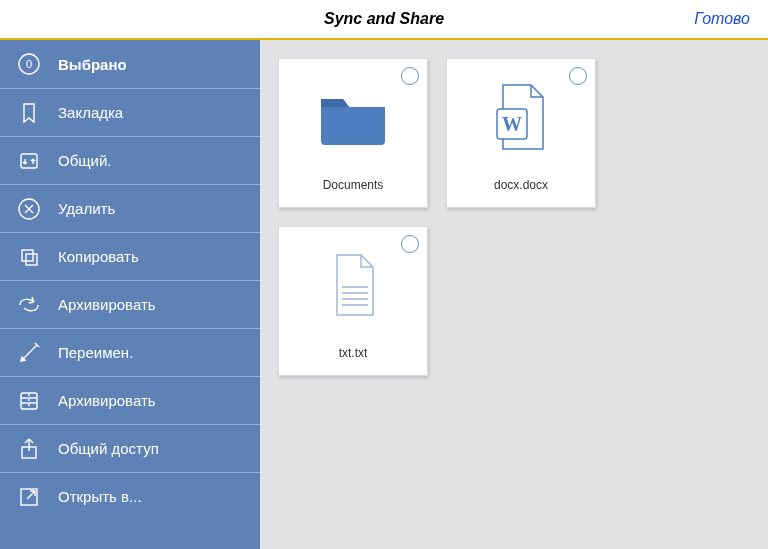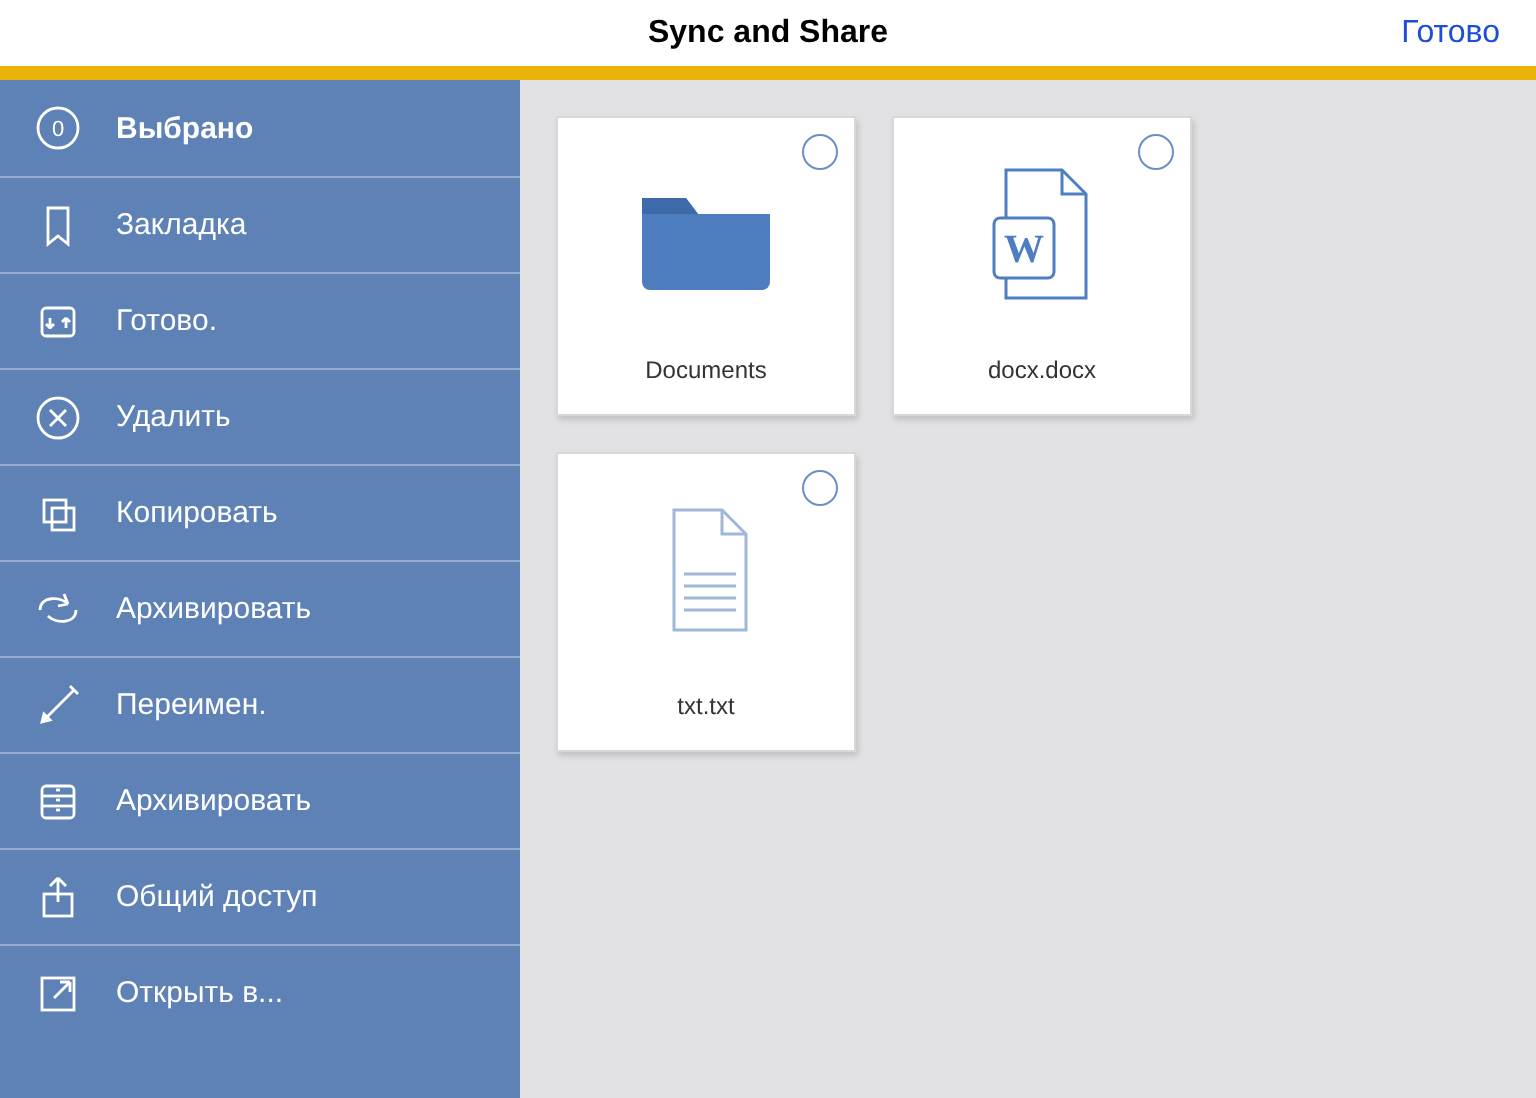--- a/index.html
+++ b/index.html
@@ -1,17 +1,17 @@
 <!DOCTYPE html>
 <html><head>
 <meta charset="utf-8">
 <style>
   * { box-sizing: border-box; margin: 0; padding: 0; }
   html, body { width: 768px; height: 549px; font-family: -apple-system, "Helvetica Neue", Arial, sans-serif; overflow: hidden; }
-  .topbar { height: 40px; background: #fff; border-bottom: 7px solid #eab308; display: flex; align-items: center; position: relative; }
+  .topbar { height: 40px; background: #fff; border-bottom: 2px solid #eab308; display: flex; align-items: center; position: relative; font-style: italic; }
   .topbar-title { position: absolute; left: 50%; transform: translateX(-50%); font-weight: 600; font-size: 16px; color: #000; }
   .topbar-done { margin-left: auto; padding: 0 18px; color: #1d4ed8; font-size: 16px; cursor: pointer; }
   .main { display: flex; height: calc(100% - 40px); }
   .sidebar { width: 260px; background: #5e81b6; display: flex; flex-direction: column; flex-shrink: 0; }
   .side-item { display: flex; align-items: center; height: 48px; padding: 0 16px; color: #fff; font-size: 15px; cursor: pointer; }
   .side-item + .side-item { border-top: 1px solid rgba(255,255,255,0.35); }
   .side-item.selected .label { font-weight: 600; }
   .side-icon { width: 26px; height: 26px; display: flex; align-items: center; justify-content: center; margin-right: 16px; flex-shrink:0; }
   .side-icon svg { stroke: #fff; fill: none; stroke-width: 1.4; }
   .grid-area { flex: 1; background: #e2e2e4; padding: 18px; overflow: auto; }
@@ -51,21 +51,21 @@
       <span class="label">Закладка</span>
     </div>
 
     <div class="side-item">
       <span class="side-icon">
         <svg viewBox="0 0 26 26">
             <rect x="5" y="6" width="16" height="14" rx="2"></rect>
             <path d="M9 11 v5 M9 16 l-2 -2 M9 16 l2 -2 M17 16 v-5 M17 11 l-2 2 M17 11 l2 2"></path>
           </svg>
       </span>
-      <span class="label">Готово.</span>
+      <span class="label">Общий.</span>
     </div>
 
     <div class="side-item">
       <span class="side-icon">
         <svg viewBox="0 0 26 26">
             <circle cx="13" cy="13" r="10"></circle>
             <path d="M9 9 L17 17 M17 9 L9 17"></path>
           </svg>
       </span>
       <span class="label">Удалить</span>

